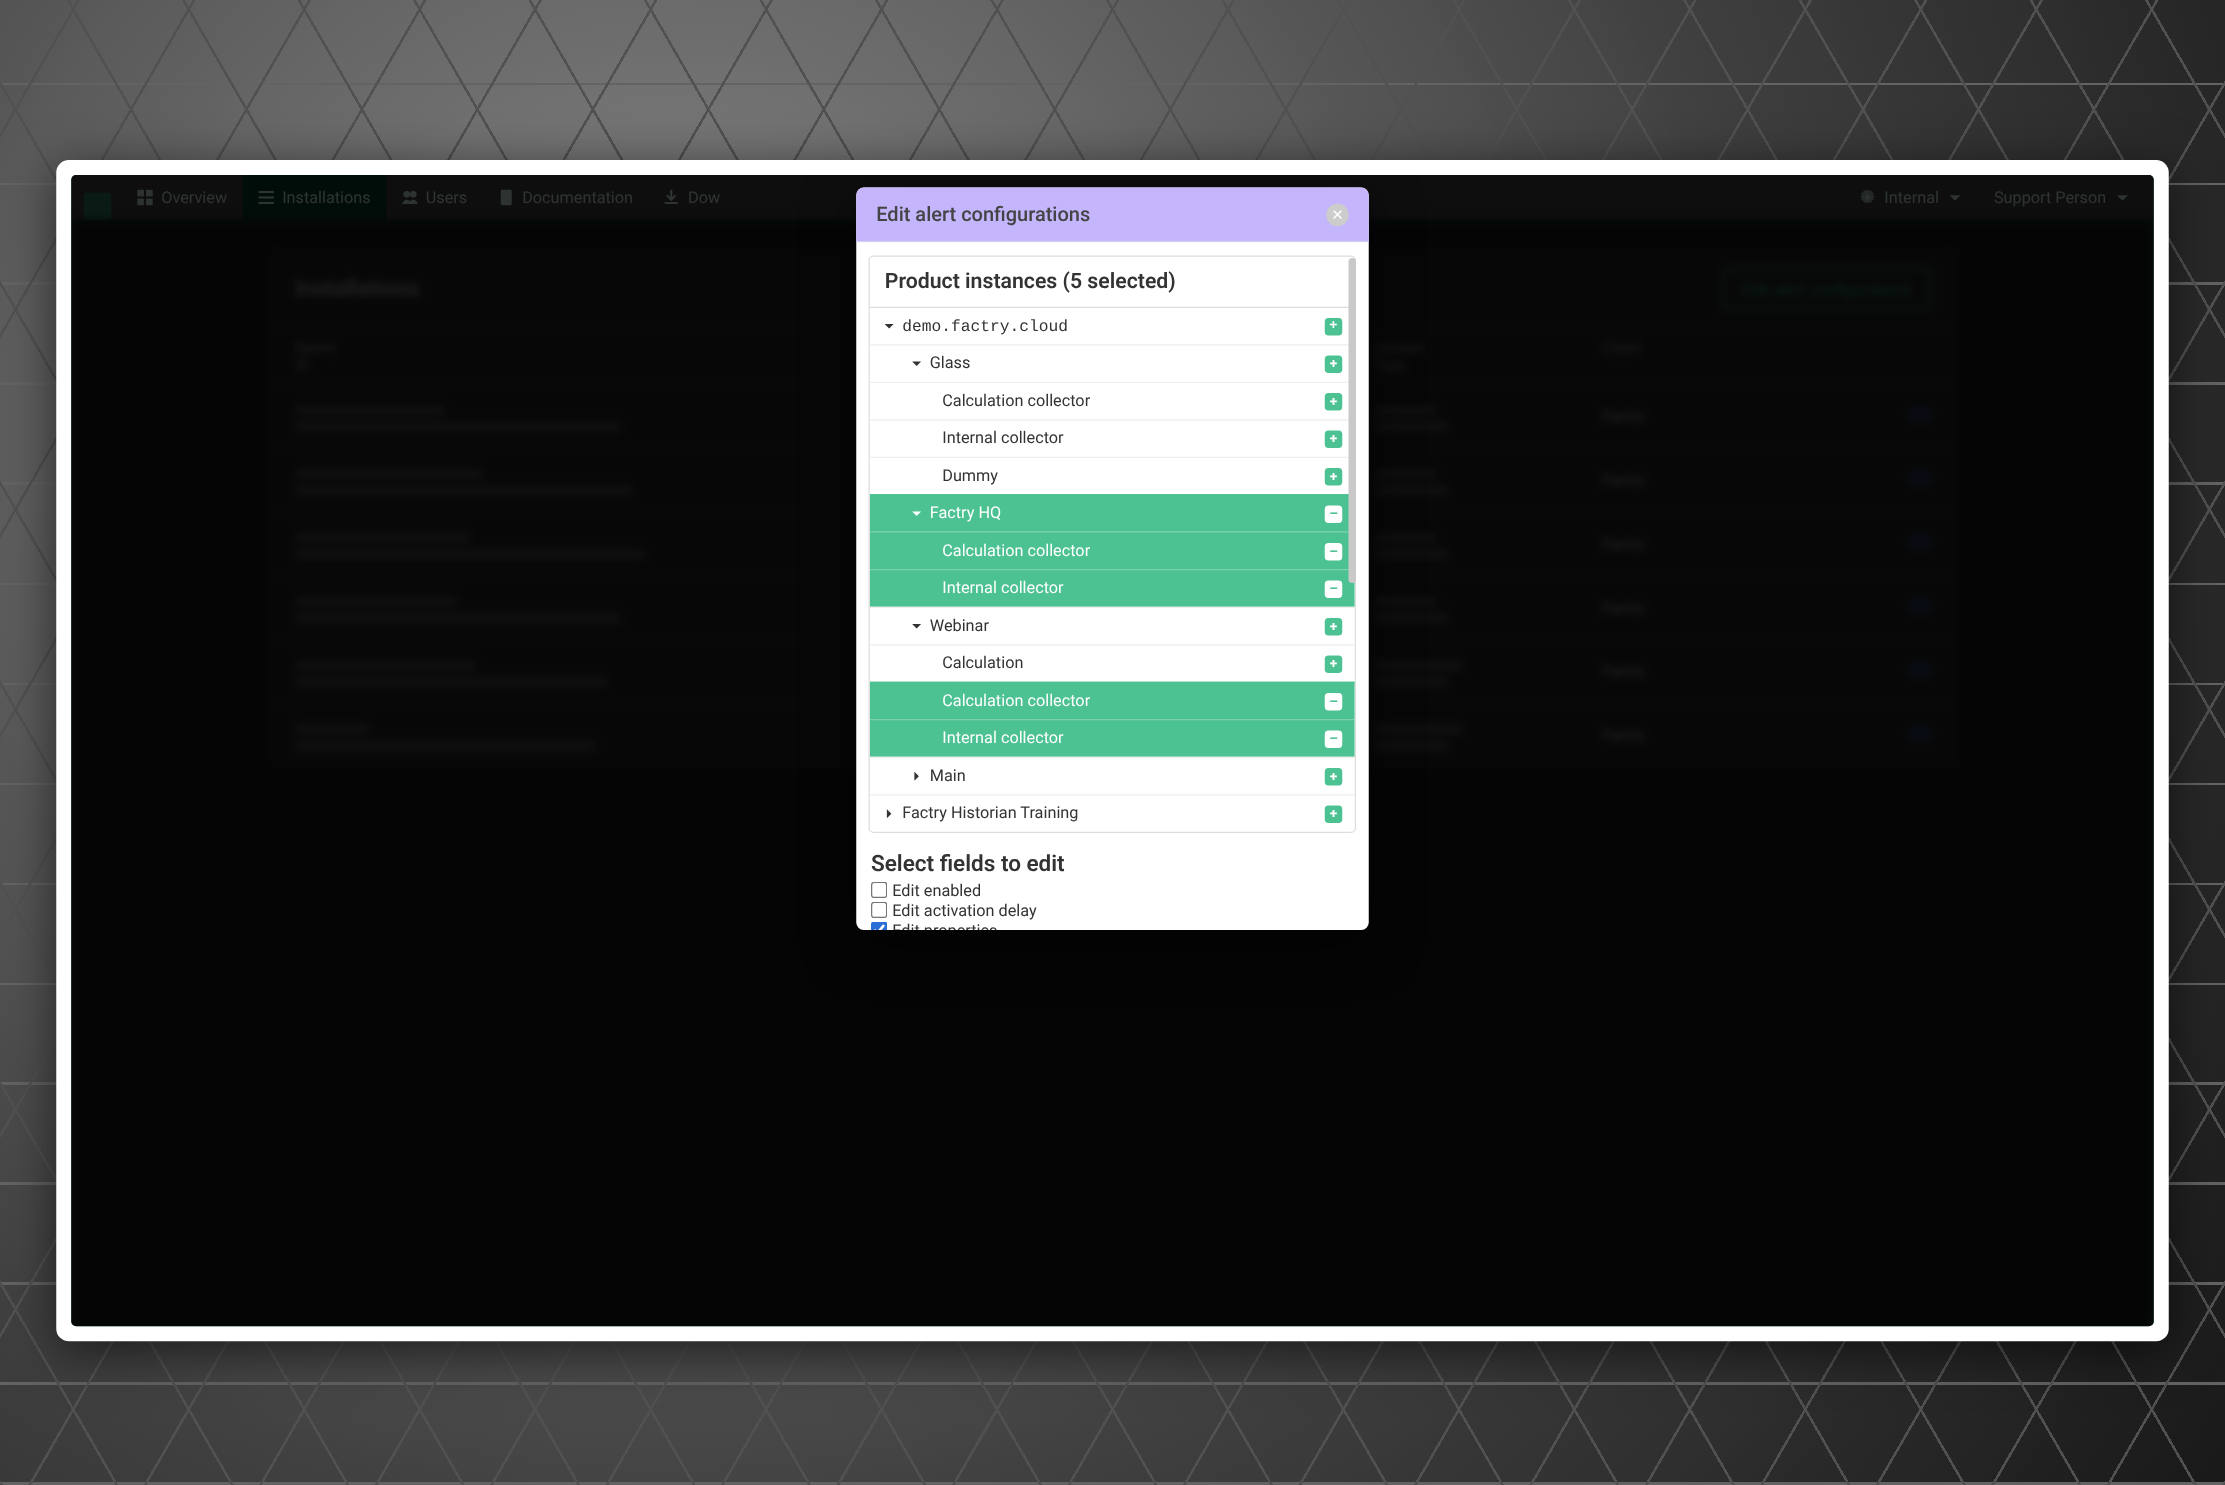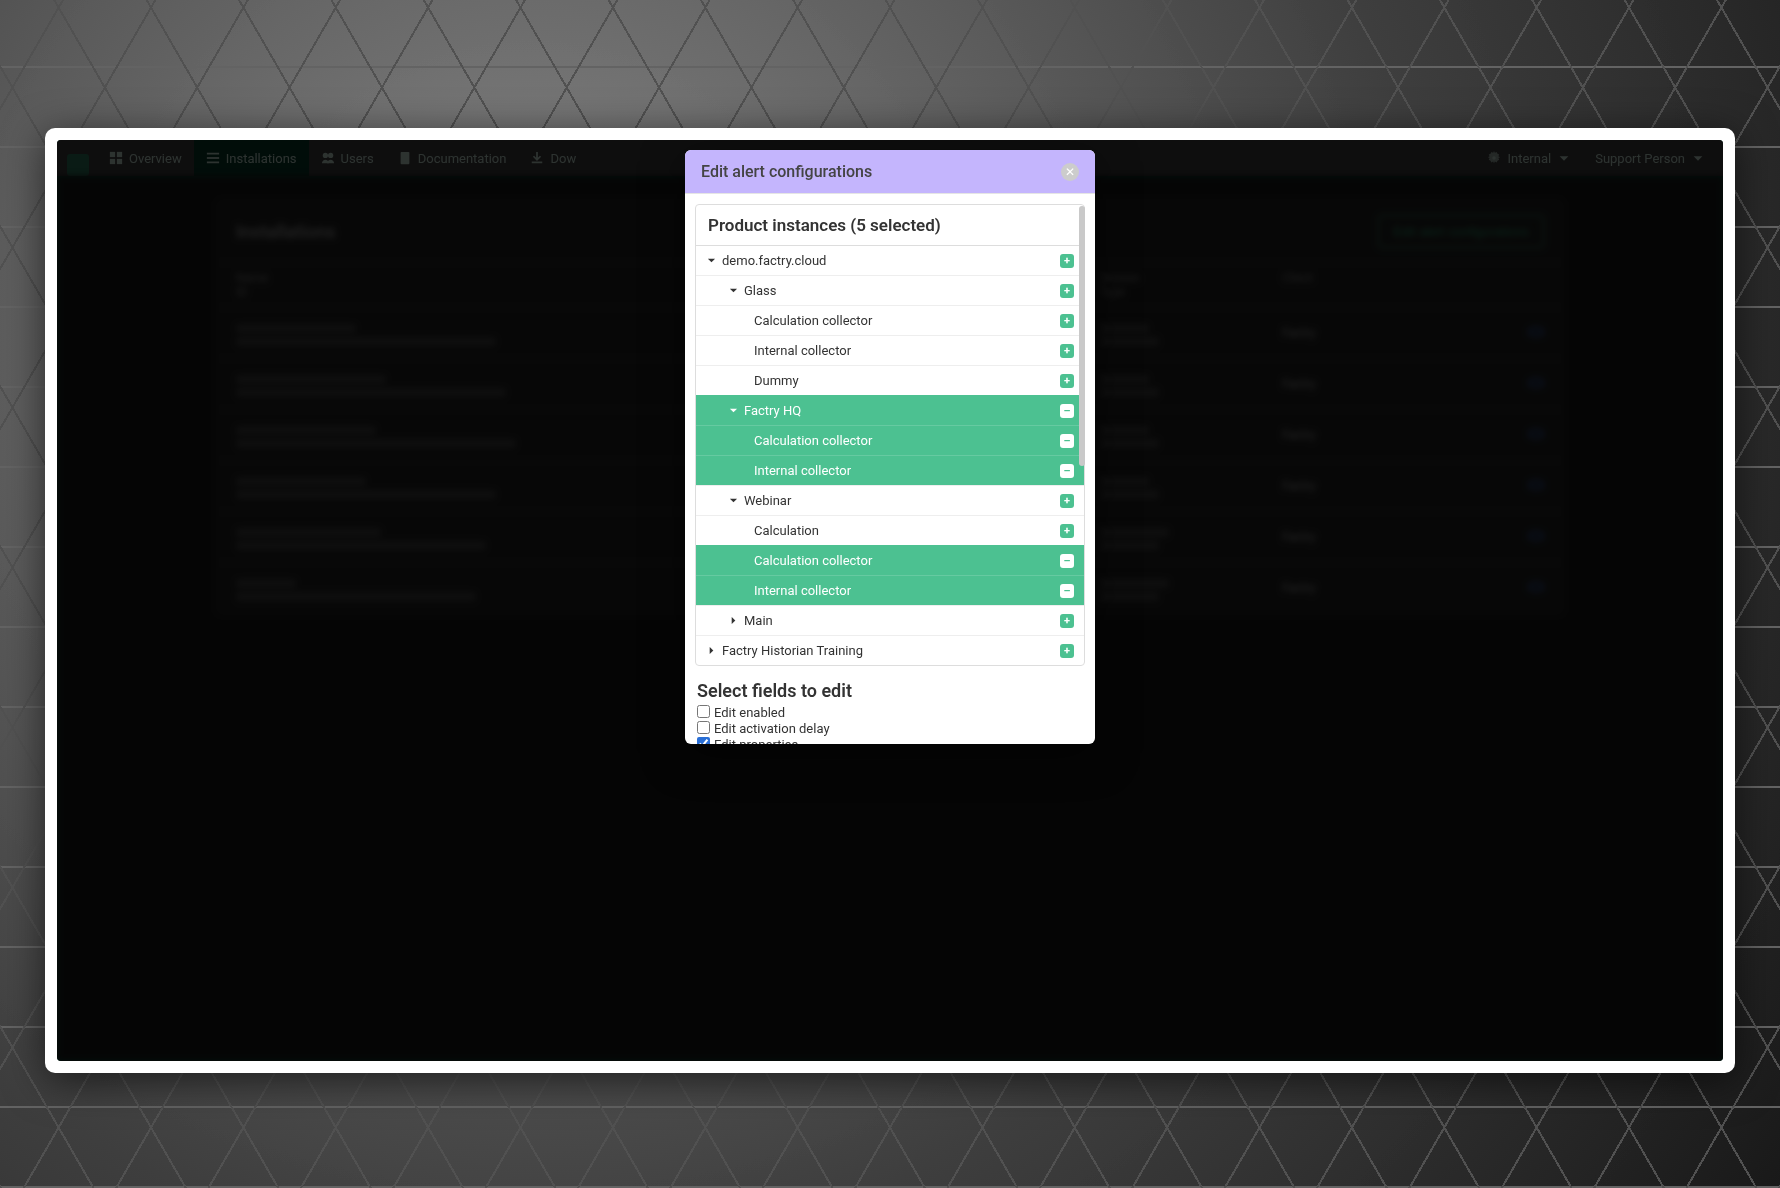--- a/index.html
+++ b/index.html
@@ -95,21 +95,21 @@
 
 .section-box { border: 1px solid #ddd; border-radius: 4px; margin-bottom: 14px; overflow: hidden; }
 .section-head { padding: 10px 12px; border-bottom: 1px solid #ddd; font-weight: 600; font-size: 17px; }
 
 .tree { font-size: 13px; }
 .tree-row {
   display: flex; align-items: center; justify-content: space-between;
   padding: 7px 10px;
   border-top: 1px solid #eee;
 }
-.tree-row:first-child { border-top: none; }
+.tree-row:first-child { border-top: none; font-family: Liberation Mono, monospace; }
 .tree-row.selected { background: #4cc191; color: #fff; border-top-color: #4cc191;}
 .tree-row.selected + .tree-row.selected { border-top: 1px solid rgba(255,255,255,0.15); }
 .tree-left { display: flex; align-items: center; gap: 6px; }
 .chev { width: 10px; display: inline-flex; justify-content: center; }
 .chev svg { width: 9px; height: 9px; }
 .pad0 { padding-left: 0; }
 .pad1 { padding-left: 22px; }
 .pad2 { padding-left: 48px; }
 .tag {
   width: 14px; height: 14px; border-radius: 3px; display: flex; align-items: center; justify-content: center;

